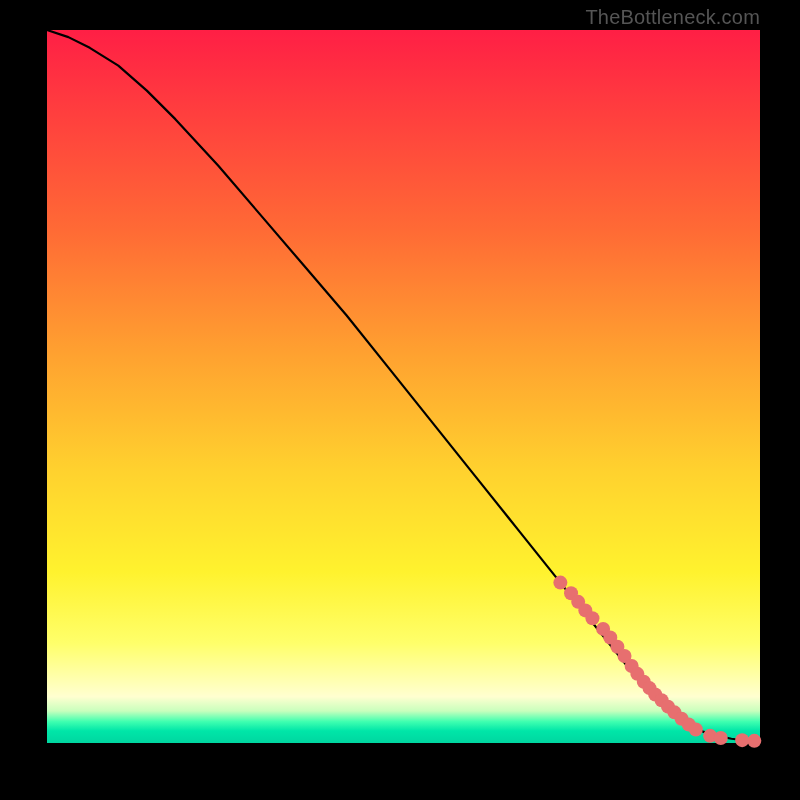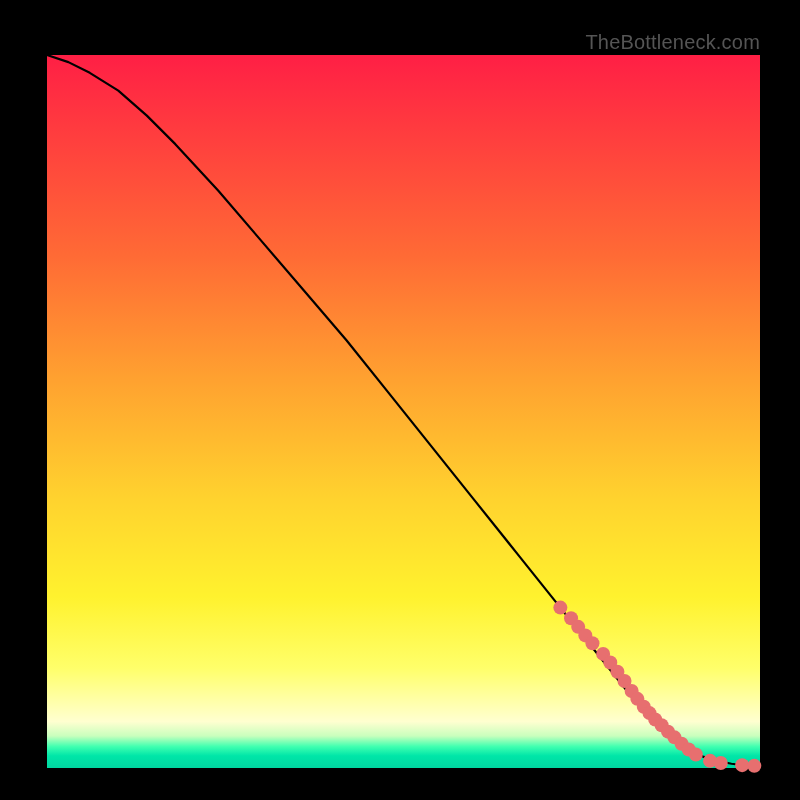--- a/index.html
+++ b/index.html
@@ -11,21 +11,20 @@
     overflow: hidden;
     font-family: Arial, Helvetica, sans-serif;
   }
   .frame {
     position: absolute;
     left: 0;
     top: 0;
     width: 800px;
     height: 664px;
     background: #000;
-    margin-top: 25px;
   }
   .plot {
     position: absolute;
     left: 47px;
     top: 30px;
     width: 713px;
     height: 713px;
     
     background: linear-gradient(
       to bottom,

